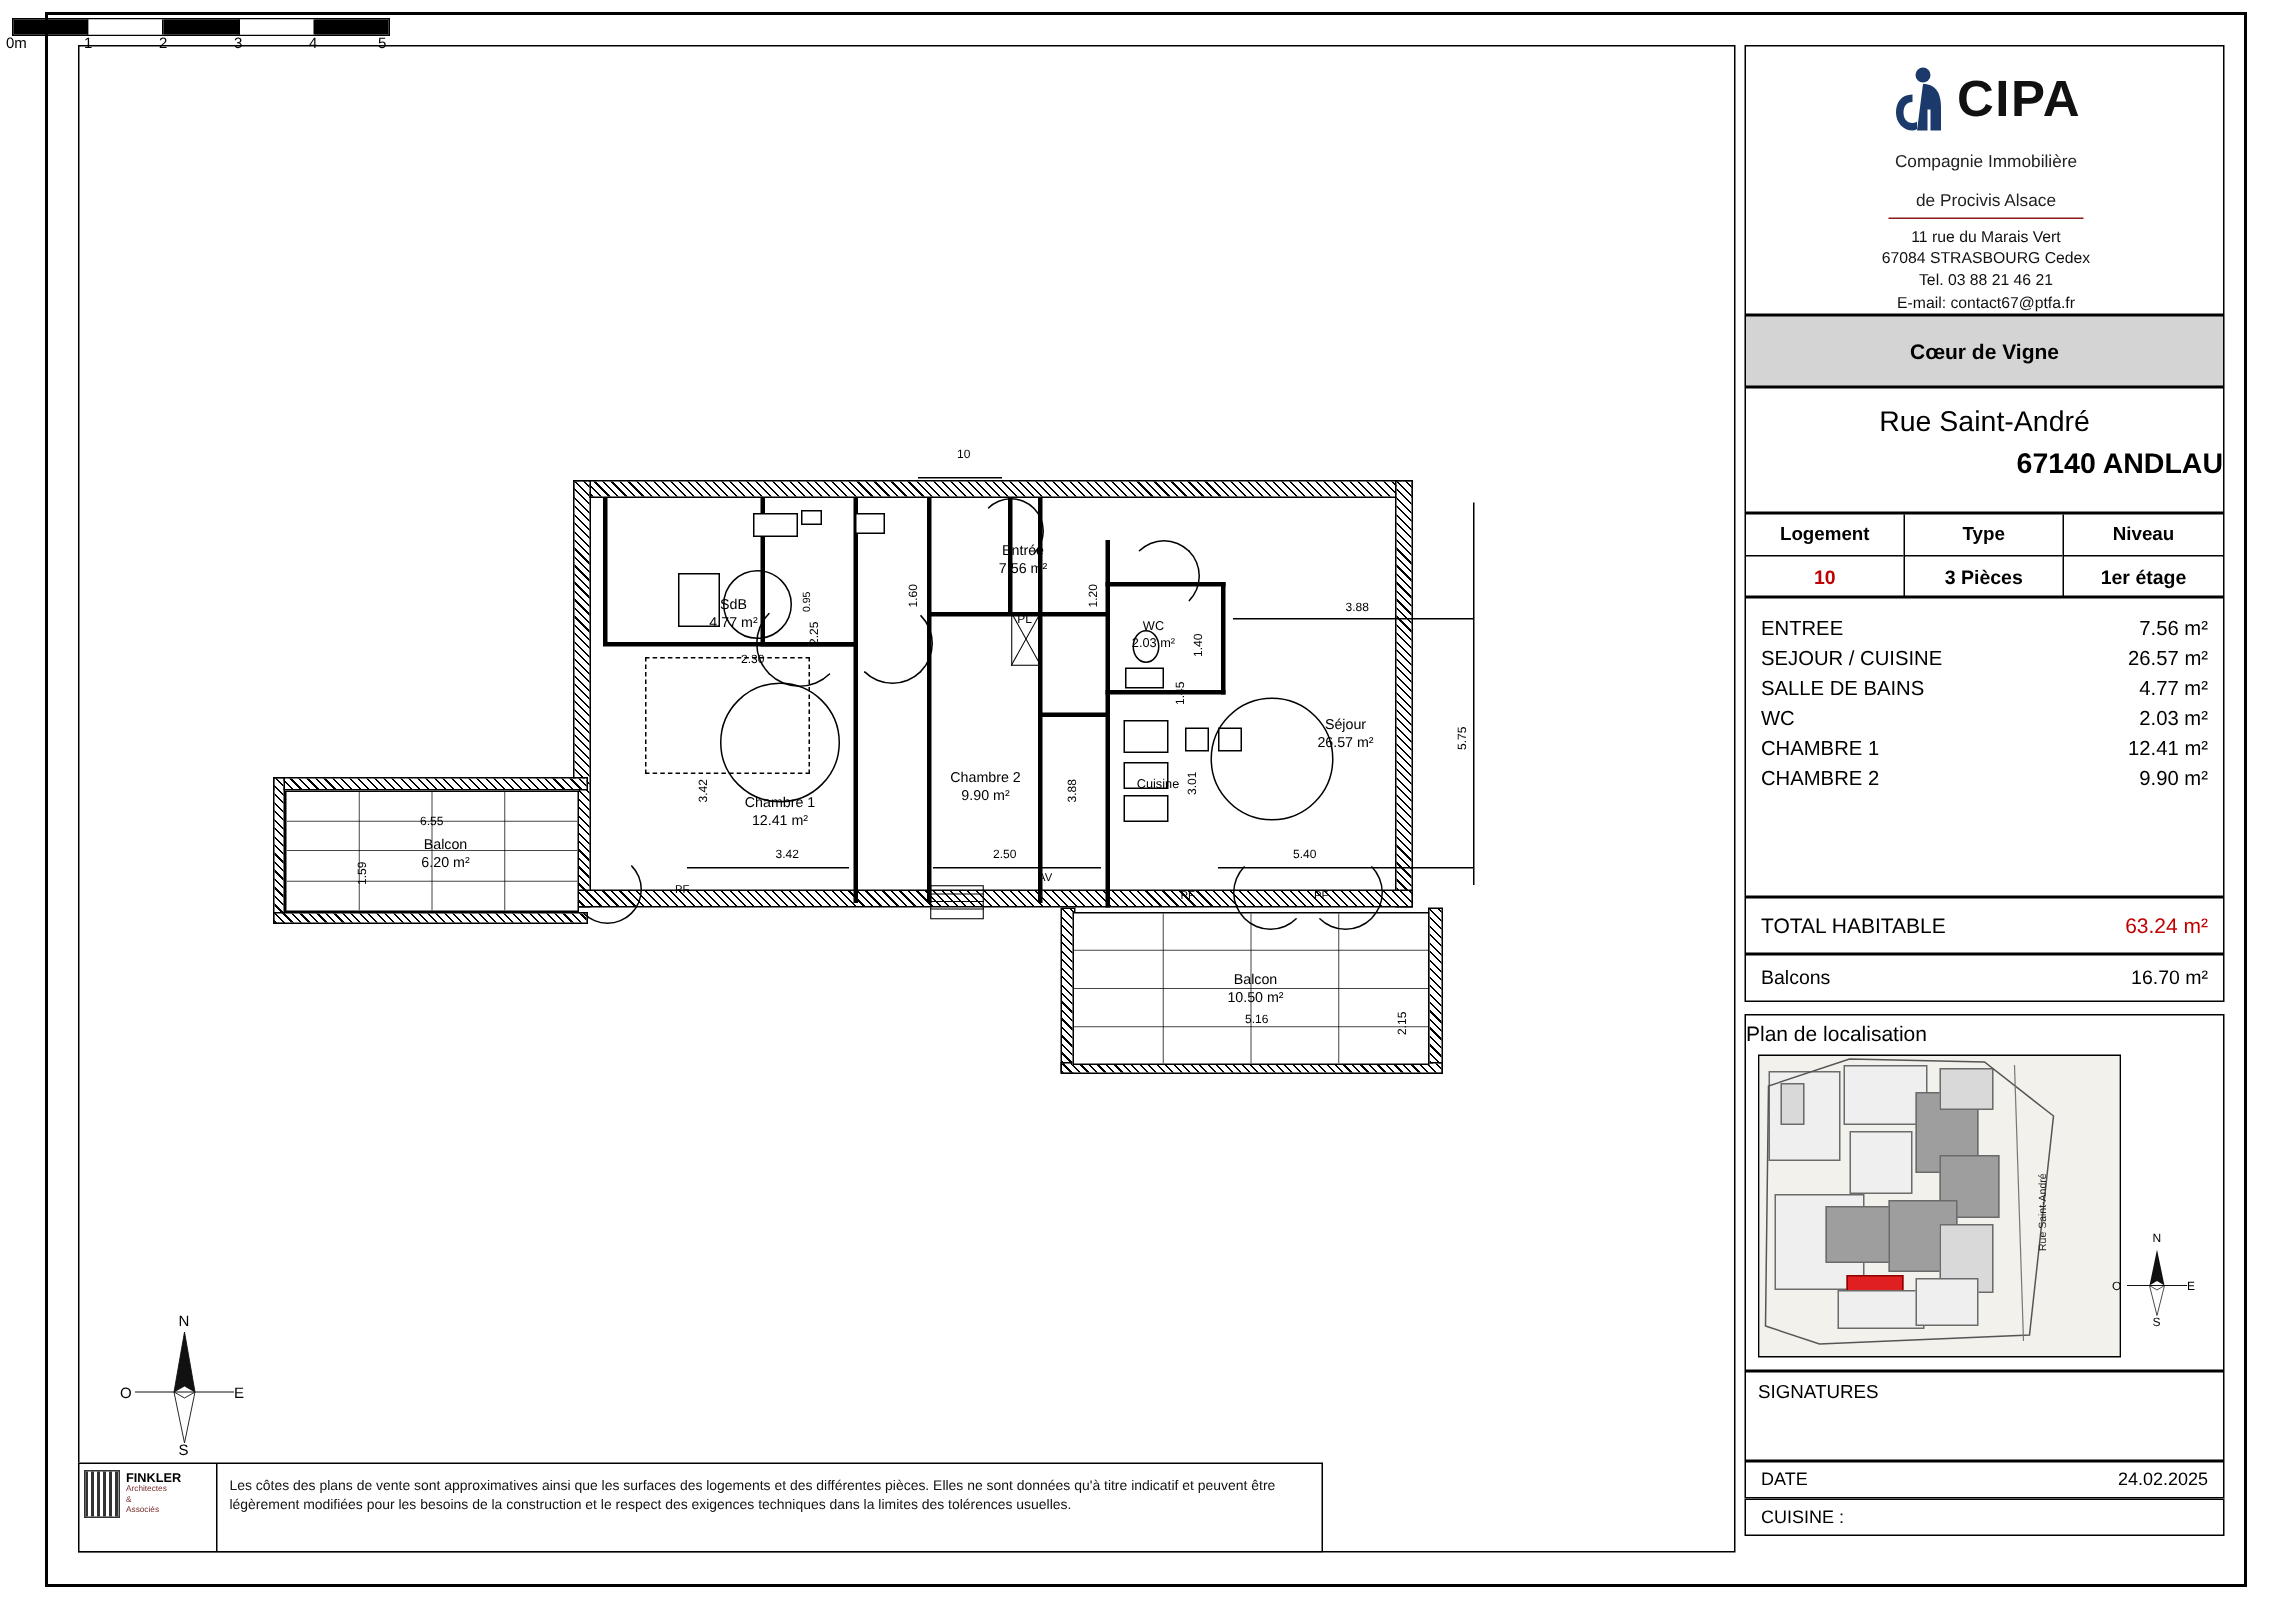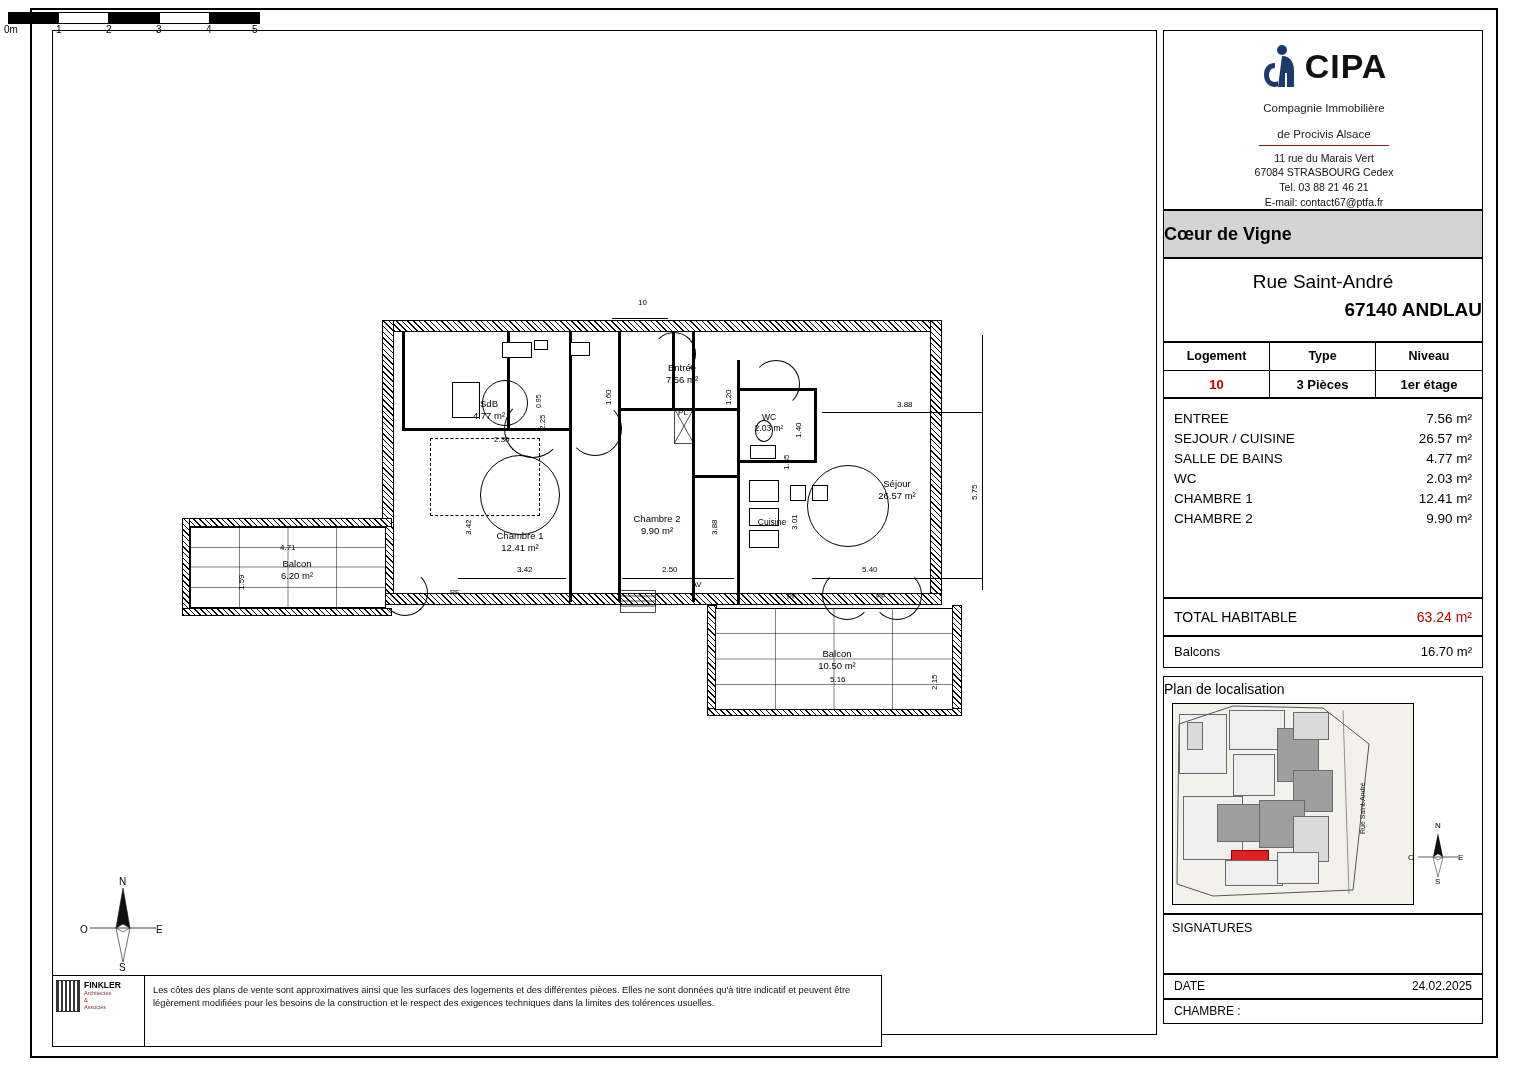--- a/index.html
+++ b/index.html
@@ -18,21 +18,21 @@
   .logo-wrap{position:absolute;left:0;top:12px;width:320px;text-align:center;}
   .cipa-row{display:flex;align-items:center;justify-content:center;gap:6px;}
   .cipa-mark{width:38px;height:46px;position:relative;}
   .cipa-text{font-size:34px;font-weight:bold;letter-spacing:1px;color:#111;}
   .cipa-sub1{font-size:11.5px;color:#222;margin-top:12px;line-height:1.25;}
   .cipa-rule{width:130px;height:1px;background:#8b1a1a;margin:3px auto 5px auto;}
   .cipa-addr{font-size:10.5px;line-height:1.4;color:#111;}
 
   
   #proj-blk{left:1163px;top:210px;width:320px;height:48px;background:#d4d4d4;}
-  #proj-blk .t{font-size:18px;font-weight:bold;line-height:46px;}
+  #proj-blk .t{font-size:14px;font-weight:bold;text-align:center;line-height:46px;}
 
   
   #addr-blk{left:1163px;top:258px;width:320px;height:84px;}
   #addr-blk .l1{font-size:19px;text-align:center;margin-top:12px;}
   #addr-blk .l2{font-size:19px;font-weight:bold;text-align:right;margin-top:6px;}
 
   
   #lgmt-blk{left:1163px;top:342px;width:320px;height:56px;}
   .lgmt-grid{display:grid;grid-template-columns:1fr 1fr 1fr;height:100%;}
   .lgmt-grid>div{border-right:1px solid #000;box-sizing:border-box;display:flex;flex-direction:column;}
@@ -68,21 +68,21 @@
   
   #sign-blk{left:1163px;top:914px;width:320px;height:60px;}
   #sign-blk .t{font-size:12.5px;padding:6px 8px;}
 
   
   #date-blk{left:1163px;top:974px;width:320px;height:25px;}
   #ind-blk{left:1163px;top:999px;width:320px;height:25px;}
   .kv{display:flex;justify-content:space-between;font-size:12px;padding:0 10px;line-height:23px;}
 
   
-  #notes-blk{left:52px;top:975px;width:830px;height:72px;}
+  #notes-blk{left:52px;top:975px;width:830px;height:60px;}
   .notes-inner{display:flex;height:100%;}
   .fink{width:92px;border-right:1px solid #000;box-sizing:border-box;padding:4px 3px;}
   .fink-logo{width:22px;height:30px;background:repeating-linear-gradient(90deg,#333 0 2px,#fff 2px 4px);border:1px solid #333;float:left;margin-right:4px;}
   .fink-name{font-size:8.5px;font-weight:bold;}
   .fink-sub{font-size:5.5px;color:#7a2d2d;line-height:1.25;}
   .notes-txt{flex:1;font-size:9.3px;line-height:1.35;padding:8px 6px 0 8px;color:#111;}
 
   
   #scale-blk{left:888px;top:975px;width:269px;height:60px;border:none;}
   .scalebar{position:absolute;left:8px;top:12px;width:250px;height:10px;border:1px solid #000;display:flex;}
@@ -161,21 +161,21 @@
           <line x1="0" y1="61" x2="196" y2="61"></line>
           <line x1="49" y1="0" x2="49" y2="81"></line>
           <line x1="98" y1="0" x2="98" y2="81"></line>
           <line x1="147" y1="0" x2="147" y2="81"></line>
         </g>
       </svg>
     </div>
     <div class="room-lbl" style="left:200px;top:528px;width:90px;">
       <span>Balcon</span><br><span>6.20 m²</span>
     </div>
-    <div class="dim" style="left:228px;top:513px;">4.71</div>
+    <div class="dim" style="left:228px;top:513px;">6.55</div>
     <div class="dim v" style="left:185px;top:560px;">1.59</div>
 
     <div class="thin" style="left:350px;top:302px;width:3px;height:98px;"></div>
     <div class="thin" style="left:350px;top:398px;width:170px;height:3px;"></div>
     <div class="thin" style="left:455px;top:302px;width:3px;height:98px;"></div>
     <div class="thin" style="left:517px;top:302px;width:3px;height:270px;"></div>
     <div class="thin" style="left:455px;top:398px;width:65px;height:3px;"></div>
     <div class="thin" style="left:566px;top:302px;width:3px;height:270px;"></div>
     <div class="thin" style="left:620px;top:302px;width:3px;height:78px;"></div>
     <div class="thin" style="left:566px;top:378px;width:120px;height:3px;"></div>
@@ -464,18 +464,18 @@
 
   <div class="blk" id="date-blk">
     <div class="kv">
       <span>DATE</span>
       <span>24.02.2025</span>
     </div>
   </div>
 
   <div class="blk" id="ind-blk">
     <div class="kv">
-      <span>CHAMBRE :</span>
+      <span>CUISINE :</span>
       <span></span>
     </div>
   </div>
 
 </div>
 
 </body></html>

